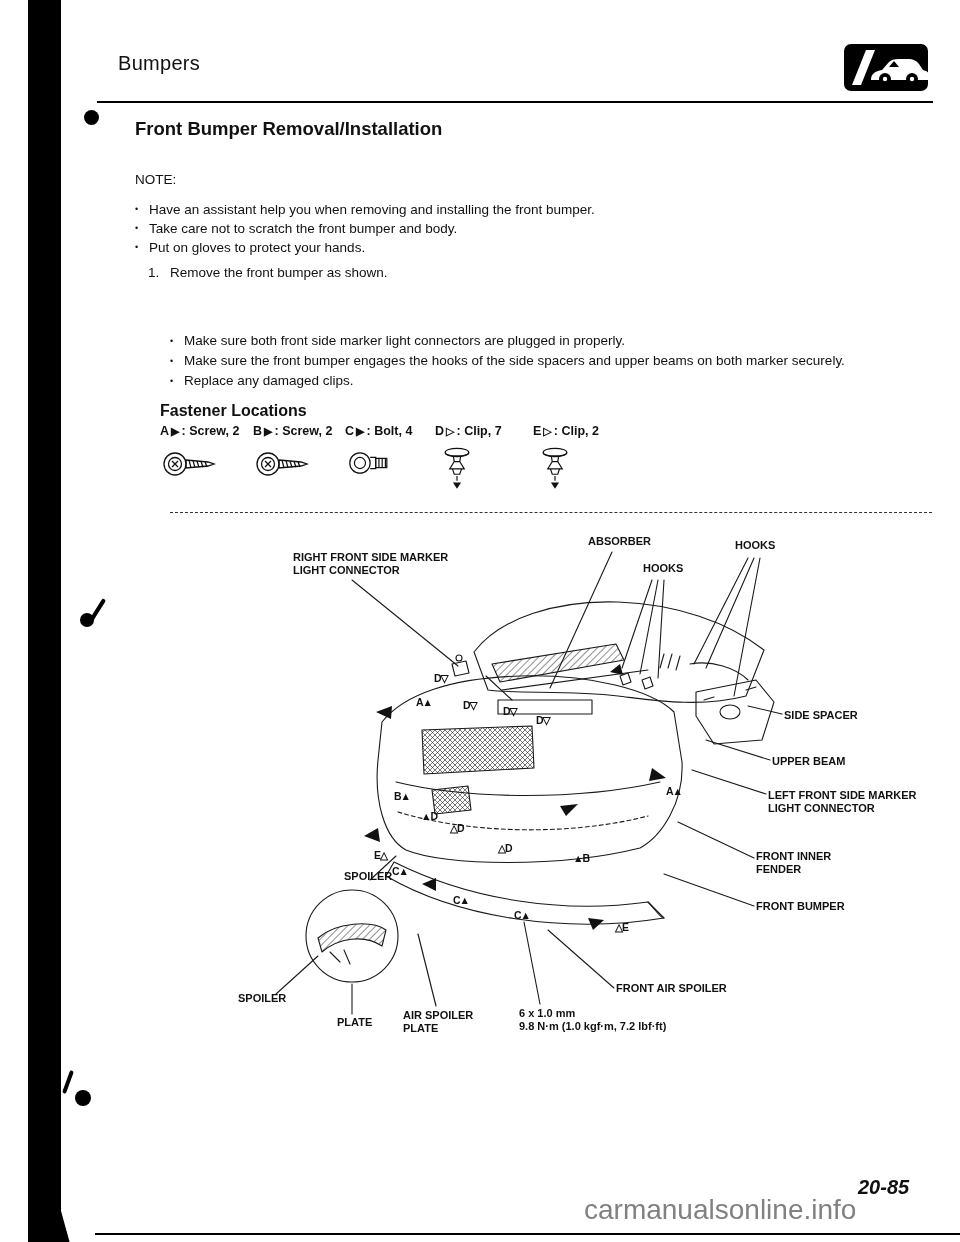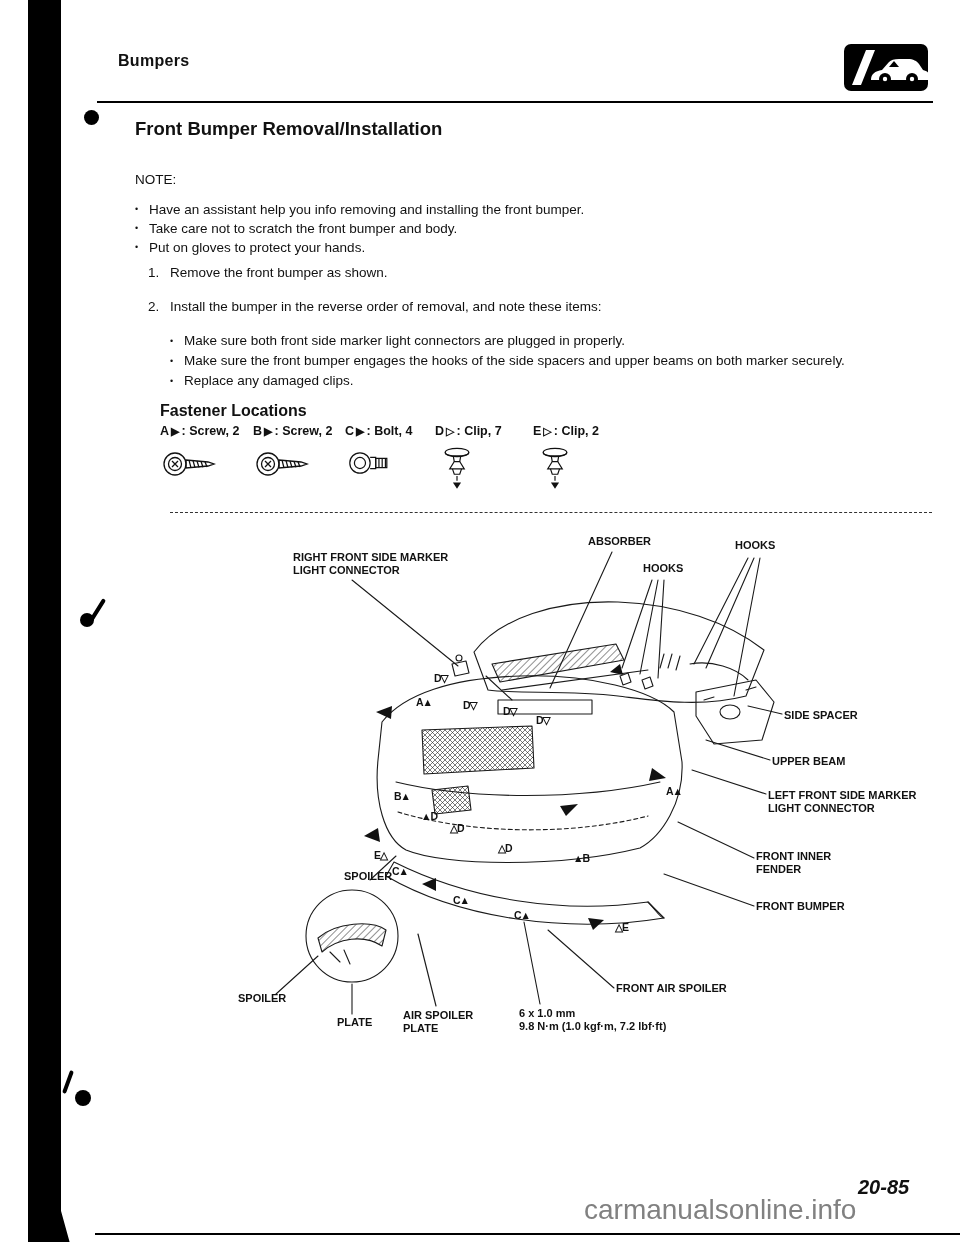--- a/index.html
+++ b/index.html
@@ -12,21 +12,21 @@
   .binding-foot { position:absolute; left:28px; top:1148px; width:52px; height:94px; background:#000;
     clip-path:polygon(0 0, 60% 0, 44% 28%, 80% 100%, 0 100%); }
   .hole { position:absolute; background:#000; border-radius:50%; }
   .hole1 { left:84px; top:110px; width:15px; height:15px; }
   .hole2 { left:80px; top:613px; width:14px; height:14px; }
   .hole3 { left:75px; top:1090px; width:16px; height:16px; }
   .tab-mark { position:absolute; background:#000; border-radius:2px; }
   .tab1 { left:95px; top:597px; width:4px; height:28px; transform:rotate(32deg); }
   .tab2 { left:66px; top:1070px; width:4px; height:24px; transform:rotate(20deg); }
   
-  .title { position:absolute; left:118px; top:52px; margin:0; font-size:16px; font-weight:bold; letter-spacing:.3px; }
+  .title { position:absolute; left:118px; top:52px; margin:0; font-size:20px; font-weight:normal; letter-spacing:.3px; }
   .car-badge { position:absolute; left:844px; top:44px; width:84px; height:47px; }
   .rule-top { position:absolute; left:97px; top:101px; width:836px; height:2px; background:#000; }
   .section { position:absolute; left:135px; top:118px; margin:0; font-size:18.5px; font-weight:bold; }
   
   .note { position:absolute; left:135px; top:170px; width:720px; font-size:13.5px; line-height:19px; }
   .note-label { margin-bottom:11px; }
   .bullet { position:relative; padding-left:14px; }
   .bullet::before { content:"•"; position:absolute; left:0; top:0; font-size:9px; }
   .step { position:absolute; left:148px; font-size:13.5px; line-height:19px; }
   .step .num { display:inline-block; width:22px; }
@@ -73,30 +73,27 @@
       <circle cx="41" cy="35" r="2.2" fill="#fff"></circle>
       <circle cx="68" cy="35" r="2.2" fill="#fff"></circle>
     </svg>
   </div>
   <div class="rule-top"></div>
 
   <h2 class="section">Front Bumper Removal/Installation</h2>
 
   <div class="note">
     <div class="note-label">NOTE:</div>
-    <div class="bullet">Have an assistant help you info removing and installing the front bumper.</div>
+    <div class="bullet">Have an assistant help you when removing and installing the front bumper.</div>
     <div class="bullet">Take care not to scratch the front bumper and body.</div>
     <div class="bullet">Put on gloves to protect your hands.</div>
   </div>
 
   <div class="step" style="top:263px">
     <span class="num">1.</span><span>Remove the front bumper as shown.</span>
-  </div>
-  <div class="step" style="top:297px">
-    <span class="num">2.</span><span>Install the bumper in the reverse order of removal, and note these items:</span>
   </div>
   <div class="sub-bullets">
     <div class="bullet">Make sure both front side marker light connectors are plugged in properly.</div>
     <div class="bullet">Make sure the front bumper engages the hooks of the side spacers and upper beams on both marker securely.</div>
     <div class="bullet">Replace any damaged clips.</div>
   </div>
 
   <div class="fastener-heading">Fastener Locations</div>
 
   <div class="legend-item" style="left:160px">

